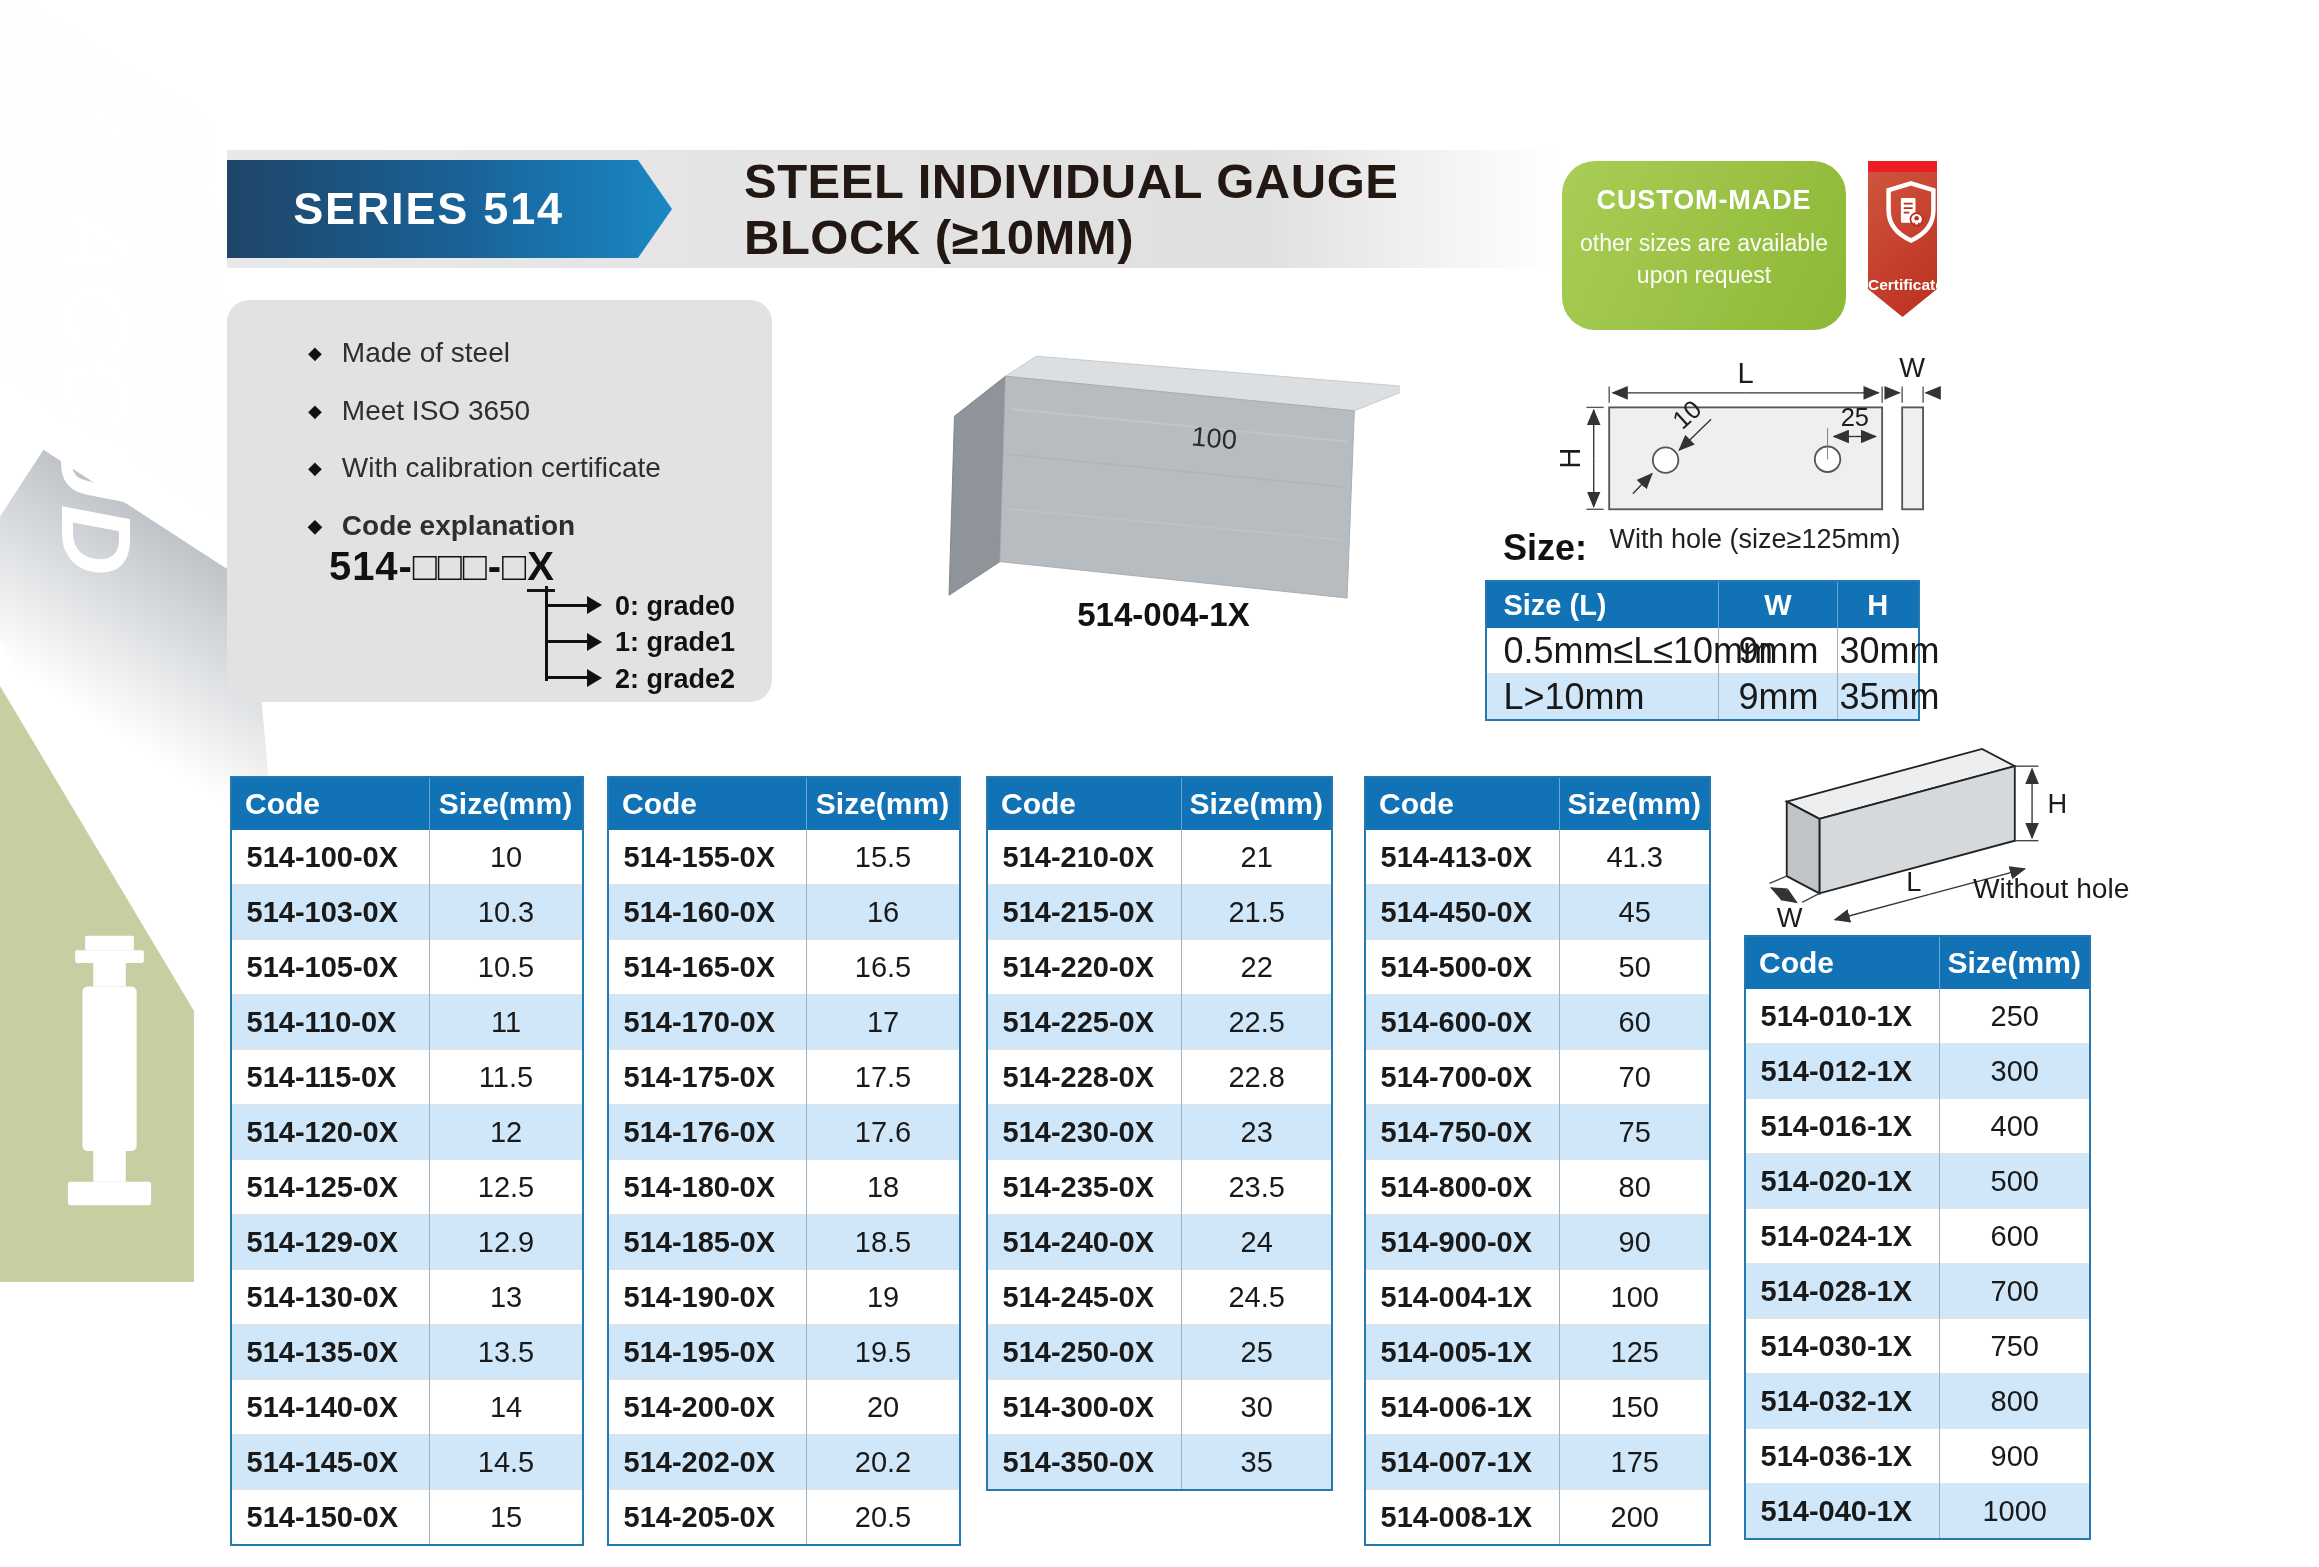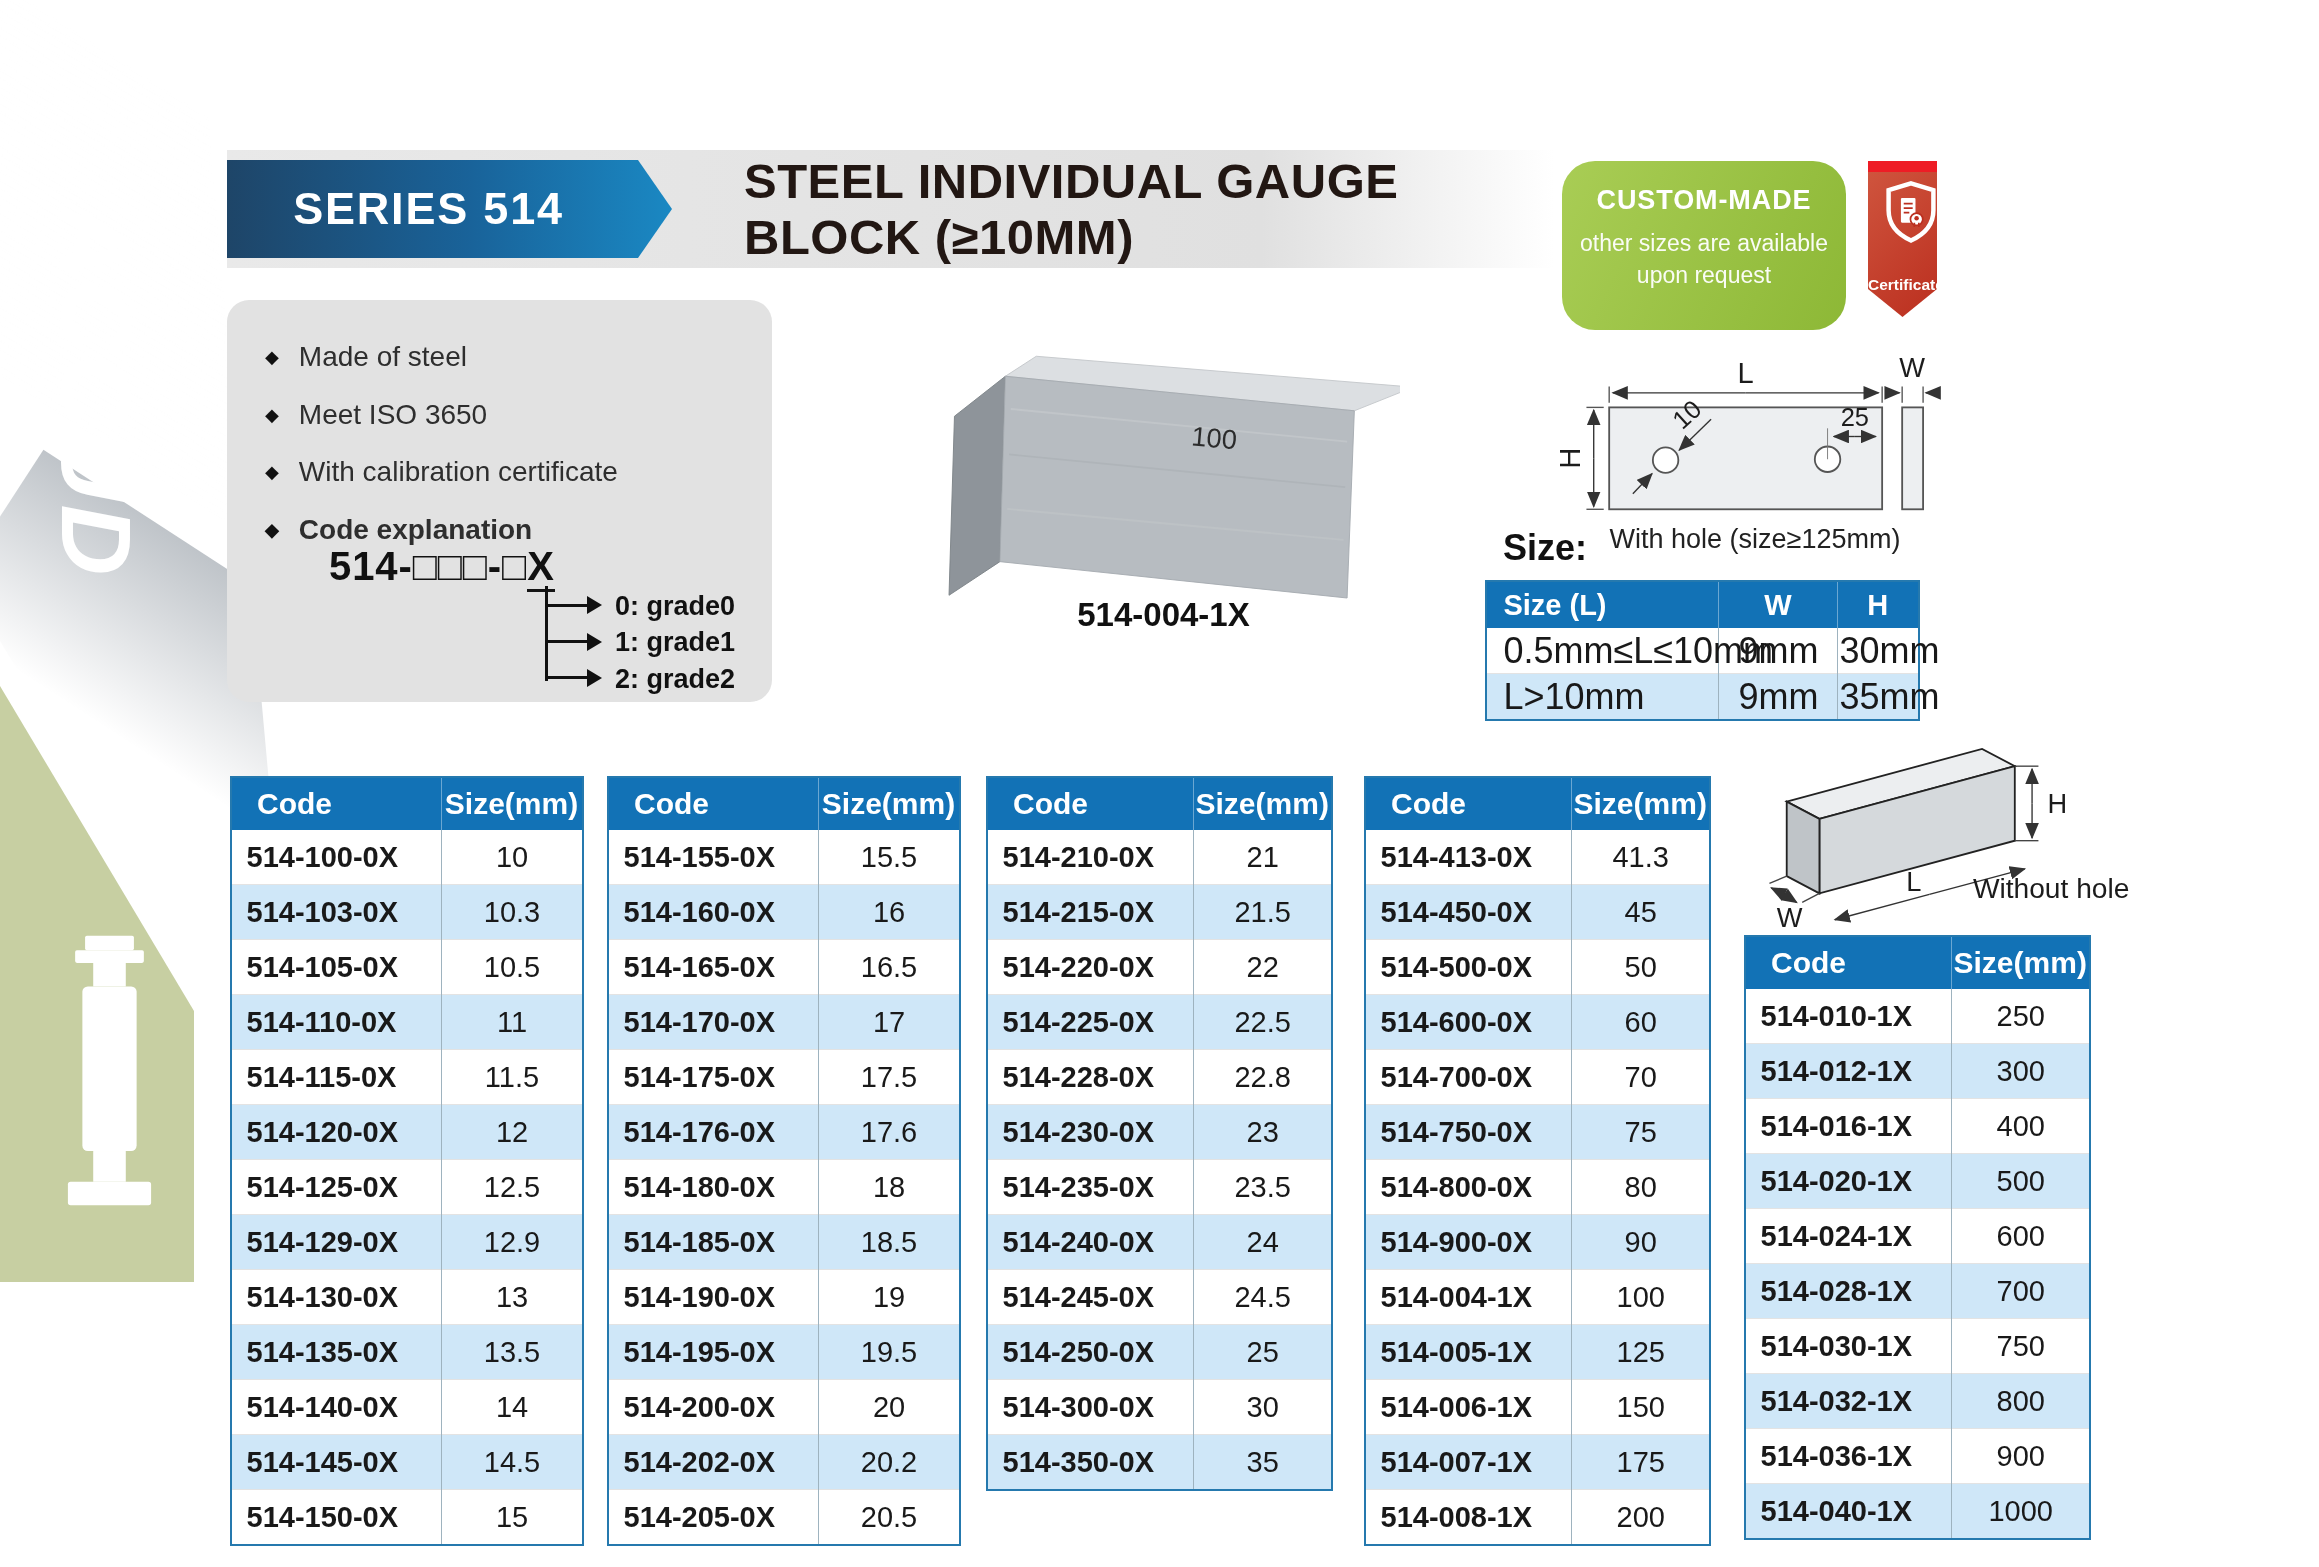--- a/index.html
+++ b/index.html
@@ -42,21 +42,21 @@
   .cert-badge{position:absolute;left:1868px;top:161px;width:69px;height:156px;
     clip-path:polygon(0 0,100% 0,100% 82%,50% 100%,0 82%);
     background:linear-gradient(135deg,#d0563f 0%,#bb2f1f 100%);}
   .cert-top{position:absolute;left:0;top:0;width:100%;height:11px;background:#ee1c25;}
   .cert-label{position:absolute;left:0;top:115px;width:100%;text-align:center;
     color:#fff;font-weight:bold;font-size:15.5px;}
   .cert-shield{position:absolute;left:14.5px;top:20px;}
 
   
   .features-panel{position:absolute;left:227px;top:300px;width:545px;height:402px;border-radius:22px;background:#e2e2e2;}
-  .feature{position:absolute;height:35px;line-height:50px;font-size:28px;color:#2e2e2e;white-space:nowrap;}
+  .feature{position:absolute;height:35px;line-height:42px;font-size:28px;color:#2e2e2e;white-space:nowrap;margin-left:43px;}
   .feature .blt{font-size:18px;vertical-align:2.7px;margin-right:20px;color:#111;}
   .f0{left:265px;top:332px;} .f1{left:265px;top:390px;} .f2{left:265px;top:447px;} .f3{left:265px;top:505px;font-weight:bold;}
   .code-pattern{position:absolute;left:329px;top:544px;font-weight:bold;font-size:40px;letter-spacing:0.9px;color:#111;}
   .x-underlined{border-bottom:3.6px solid #151515;padding-bottom:0.9px;}
   .tree-v{position:absolute;left:545px;top:586px;width:2.7px;height:95px;background:#111;}
   .tree-h{position:absolute;left:545px;width:42px;height:2.7px;background:#111;}
   .th0{top:604px;} .th1{top:640px;} .th2{top:676px;}
   .tree-arrow{position:absolute;left:587px;width:0;height:0;border-left:15.5px solid #111;
     border-top:9px solid transparent;border-bottom:9px solid transparent;}
   .ta0{top:596px;} .ta1{top:633px;} .ta2{top:669px;}
@@ -75,21 +75,21 @@
   .dwoh{position:absolute;left:1764px;top:738px;}
 
   
   table{border-collapse:collapse;position:absolute;table-layout:fixed;background:#fff;}
   th{background:#1272b6;color:#fff;font-weight:bold;text-align:left;}
   td{color:#191919;}
   tbody tr:nth-child(even){background:#cfe7f8;}
   tbody tr + tr td{border-top:1.8px solid #e3e3e3;}
 
   .code-table{border:2.7px solid #2579ae;}
-  .code-table th{height:50px;font-size:30px;padding-left:25px;}
+  .code-table th{height:50px;font-size:30px;padding-left:13px;}
   .code-table th:first-child{width:52%;border-right:1.8px solid #6aa7d2;}
   .code-table th:last-child{text-align:center;padding-left:0;}
   .code-table td{height:52px;font-size:29px;}
   .code-table td:first-child{font-weight:bold;padding-left:14.5px;border-right:1.8px solid #9eb3bf;}
   .code-table td:last-child{text-align:center;}
   .t1{left:230px;top:776px;width:354px;}
   .t2{left:607px;top:776px;width:354px;}
   .t3{left:986px;top:776px;width:347px;}
   .t4{left:1364px;top:776px;width:347px;}
   .t5{left:1744px;top:935px;width:347px;}

